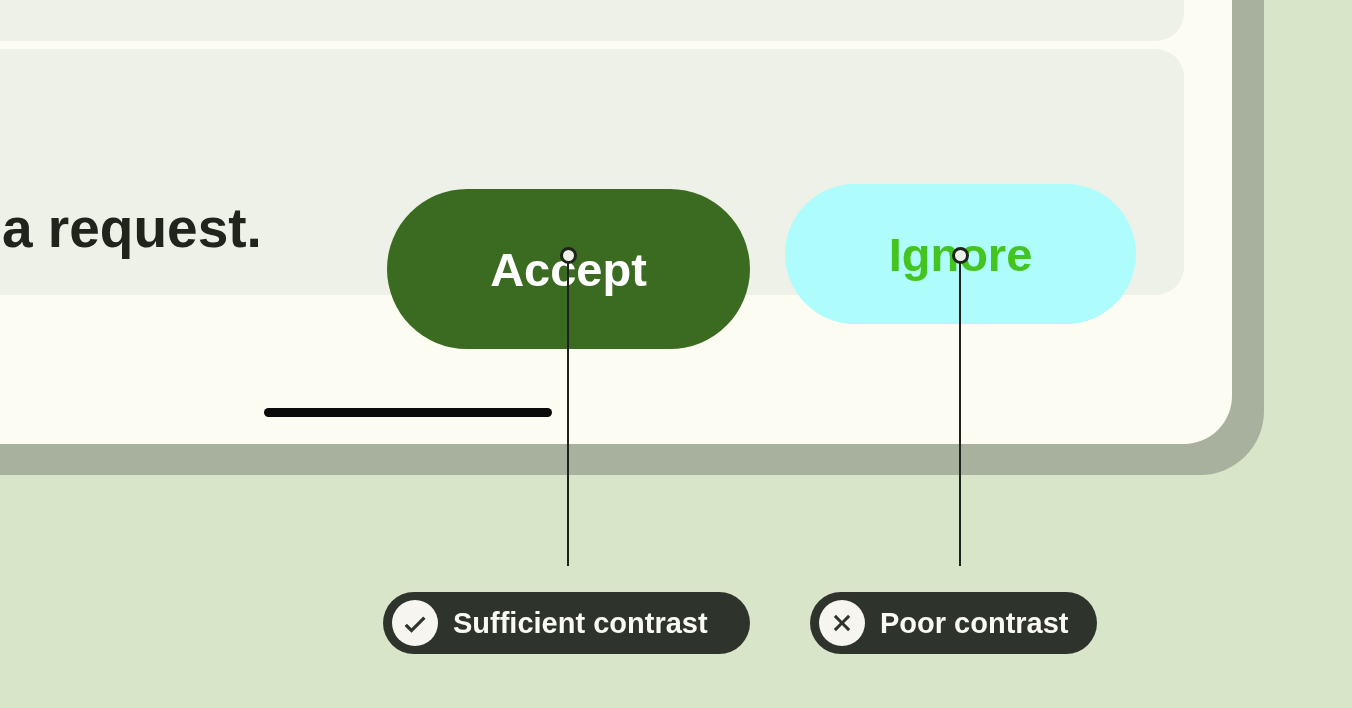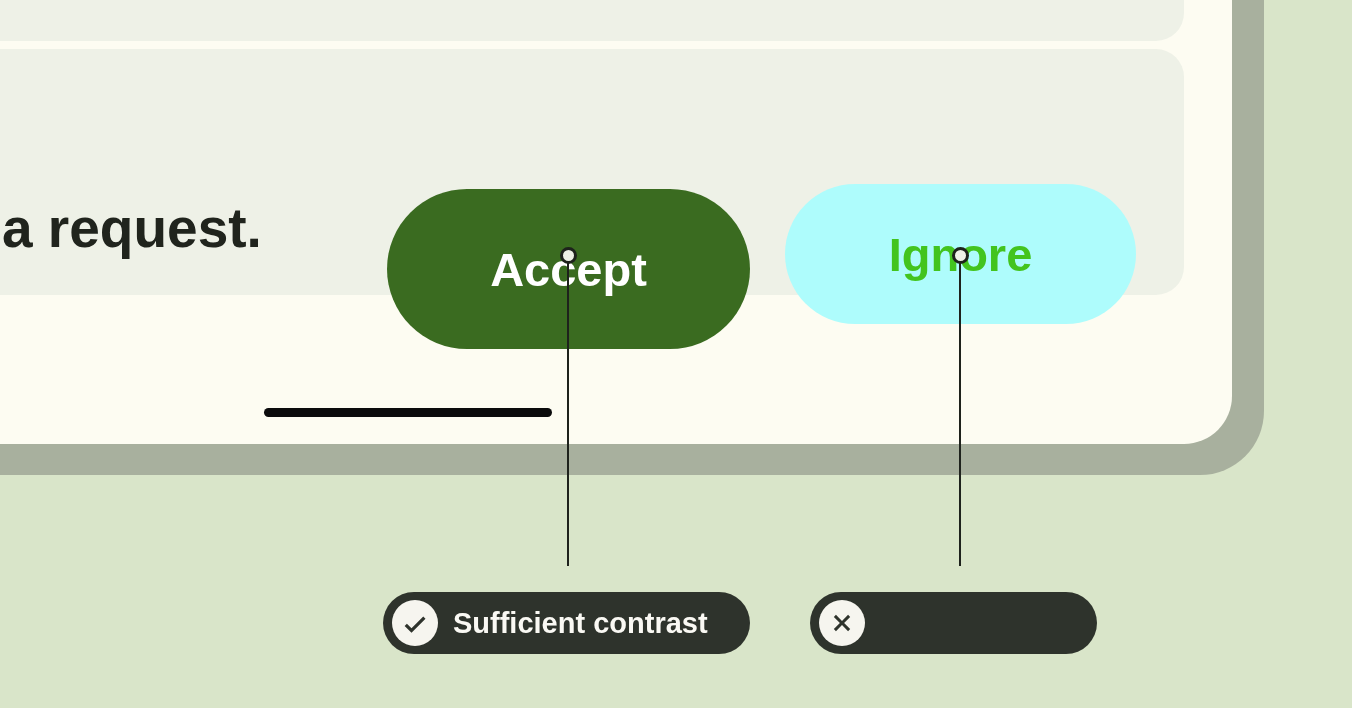--- a/index.html
+++ b/index.html
@@ -131,13 +131,14 @@
   </span>
   <span class="chip-label">Sufficient contrast</span>
 </div>
 
 <div class="annotation-chip chip-poor">
   <span class="chip-icon-circle">
     <svg width="28" height="28" viewBox="0 0 24 24">
       <path d="M19 6.8L17.2 5 12 10.2 6.8 5 5 6.8 10.2 12 5 17.2 6.8 19 12 13.8 17.2 19 19 17.2 13.8 12z" fill="#2e332c"></path>
     </svg>
   </span>
+  <span class="chip-label">Poor contrast</span>
 </div>
 
 </body></html>

